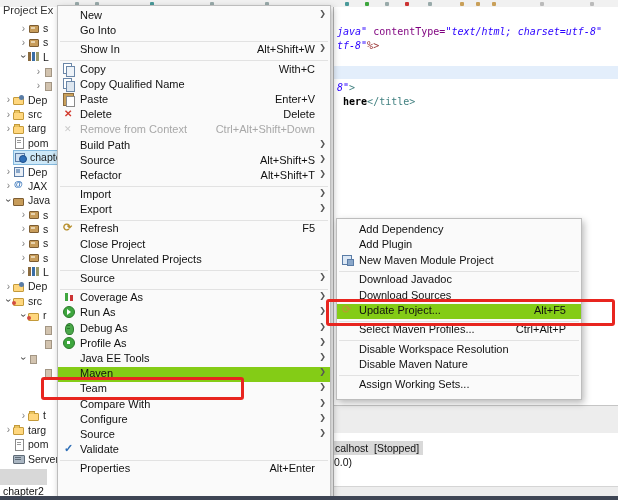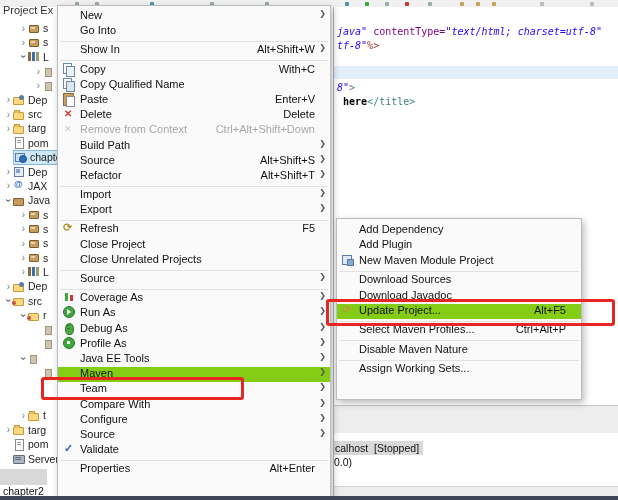--- a/index.html
+++ b/index.html
@@ -530,46 +530,52 @@
     </div>
     <div class="mi">
       <span class="mi-icw ic-maven-module"></span>
       <span class="mi-label">New Maven Module Project</span>
       <span class="mi-sc"></span>
       <span class="mi-arr"></span>
     </div>
     <div class="msep"></div>
     <div class="mi">
       <span class="mi-icw"></span>
+      <span class="mi-label">Download Javadoc</span>
+      <span class="mi-sc"></span>
+      <span class="mi-arr"></span>
+    </div>
+    <div class="mi">
+      <span class="mi-icw"></span>
       <span class="mi-label">Download Sources</span>
-      <span class="mi-sc"></span>
-      <span class="mi-arr"></span>
-    </div>
-    <div class="mi">
-      <span class="mi-icw"></span>
-      <span class="mi-label">Download Javadoc</span>
       <span class="mi-sc"></span>
       <span class="mi-arr"></span>
     </div>
     <div class="mi hl">
       <span class="mi-icw ic-update"></span>
       <span class="mi-label">Update Project...</span>
       <span class="mi-sc">Alt+F5</span>
       <span class="mi-arr"></span>
     </div>
     <div class="msep"></div>
     <div class="mi">
       <span class="mi-icw"></span>
       <span class="mi-label">Select Maven Profiles...</span>
       <span class="mi-sc">Ctrl+Alt+P</span>
       <span class="mi-arr"></span>
     </div>
     <div class="msep"></div>
     <div class="mi">
       <span class="mi-icw"></span>
+      <span class="mi-label">Disable Workspace Resolution</span>
+      <span class="mi-sc"></span>
+      <span class="mi-arr"></span>
+    </div>
+    <div class="mi">
+      <span class="mi-icw"></span>
       <span class="mi-label">Disable Maven Nature</span>
       <span class="mi-sc"></span>
       <span class="mi-arr"></span>
     </div>
     <div class="msep"></div>
     <div class="mi">
       <span class="mi-icw"></span>
       <span class="mi-label">Assign Working Sets...</span>
       <span class="mi-sc"></span>
       <span class="mi-arr"></span>

